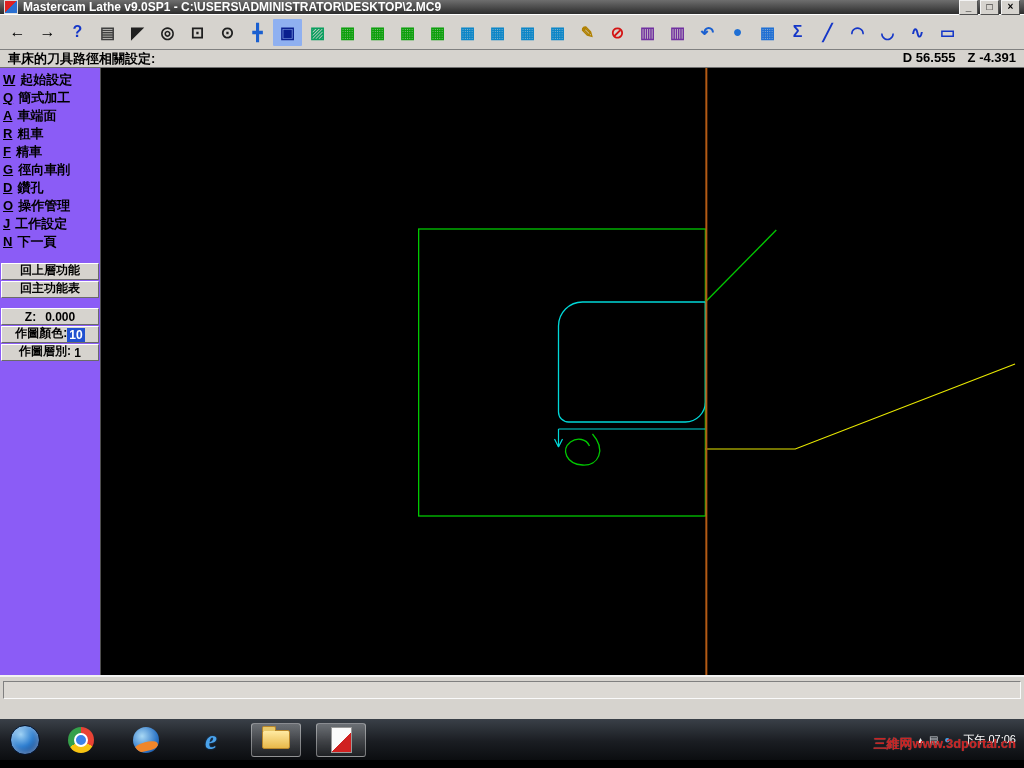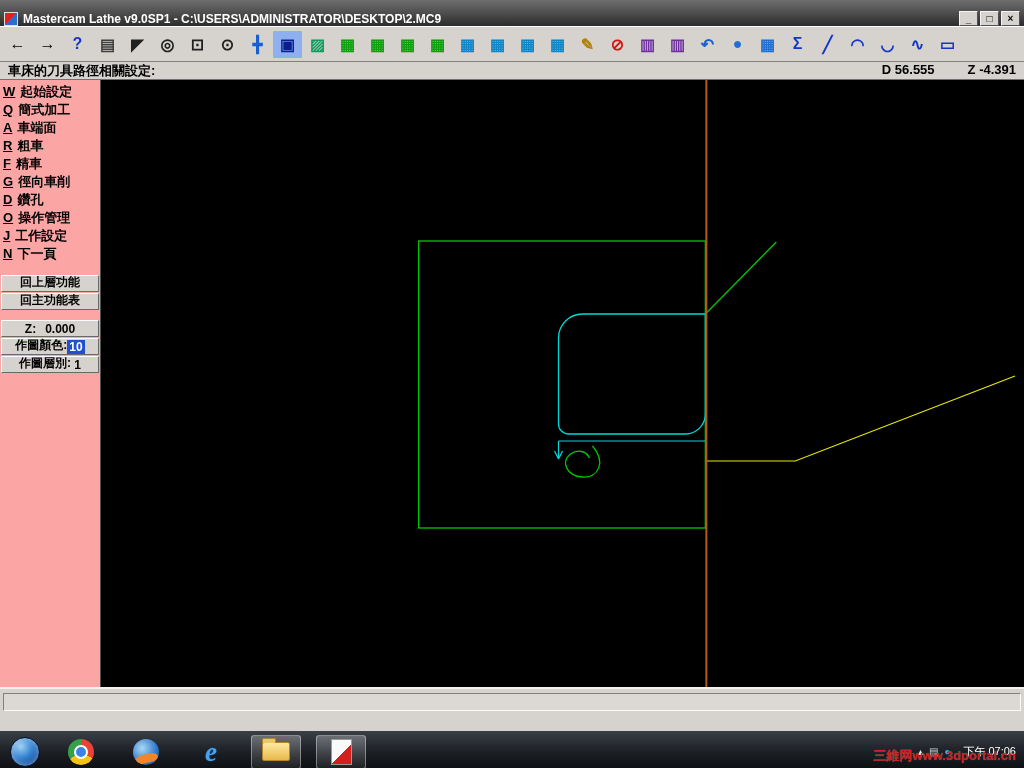--- a/index.html
+++ b/index.html
@@ -1,21 +1,21 @@
 <!DOCTYPE html>
 <html><head>
 <meta charset="utf-8">
 <style>
   *{margin:0;padding:0;box-sizing:border-box}
   html,body{width:1024px;height:768px;overflow:hidden;background:#000;
     font-family:"Liberation Sans",sans-serif}
 
   
-  .titlebar{height:26px;background:linear-gradient(#6e6e6e,#2c2c2c);
-    display:flex;align-items:flex-end;padding:0 4px;color:#fff;
+  .titlebar{height:14px;background:linear-gradient(#6e6e6e,#2c2c2c);
+    display:flex;align-items:center;padding:0 4px;color:#fff;
     font-size:12px;font-weight:bold}
   .win-icon{width:14px;height:14px;margin-right:5px;border:1px solid #ddd;
     background:linear-gradient(135deg,#d22 0 50%,#2a6fd0 50%)}
   .title-text{flex:1;white-space:nowrap;overflow:hidden}
   .tb-btns{display:flex;gap:2px}
   .wbtn{width:19px;height:15px;background:#d6d3ce;border:1px solid;
     border-color:#f4f4f4 #505050 #505050 #f4f4f4;font-size:10px;font-weight:bold;
     color:#000;display:flex;align-items:center;justify-content:center;line-height:1}
 
   
@@ -23,25 +23,25 @@
     border-bottom:1px solid #808080;display:flex;align-items:center;
     padding:2px 3px;gap:1px}
   .tool{width:29px;height:27px;display:flex;align-items:center;justify-content:center;
     font-size:16px;font-weight:bold;border-radius:1px}
   .tool span{pointer-events:none}
 
   
   .statusline{height:18px;background:#d6d3ce;border-bottom:1px solid #707070;
     display:flex;justify-content:space-between;
     padding:0 8px;font-size:13px;font-weight:bold;color:#000}
-  .coords{display:flex;gap:33px}
+  .coords{display:flex;gap:12px}
 
   
   .workspace{display:flex;height:607px}
-  .sidebar{width:101px;background:#fca5a5;border-right:1px solid #505050;
+  .sidebar{width:101px;background:#8b5cf6;border-right:1px solid #505050;
     padding:3px 1px 0 1px}
   .menu-item{height:18px;font-size:13px;font-weight:bold;color:#000;
     padding-left:2px;white-space:nowrap}
   .hot{text-decoration:underline;margin-right:5px}
   .sgap1{height:12px}
   .sgap2{height:9px}
   .sbtn{height:17px;margin-bottom:1px;background:#d6d3ce;border:1px solid;
     border-color:#fff #6a6a6a #6a6a6a #fff;font-size:12px;font-weight:bold;
     color:#000;display:flex;align-items:flex-end;justify-content:center;
     white-space:nowrap}

